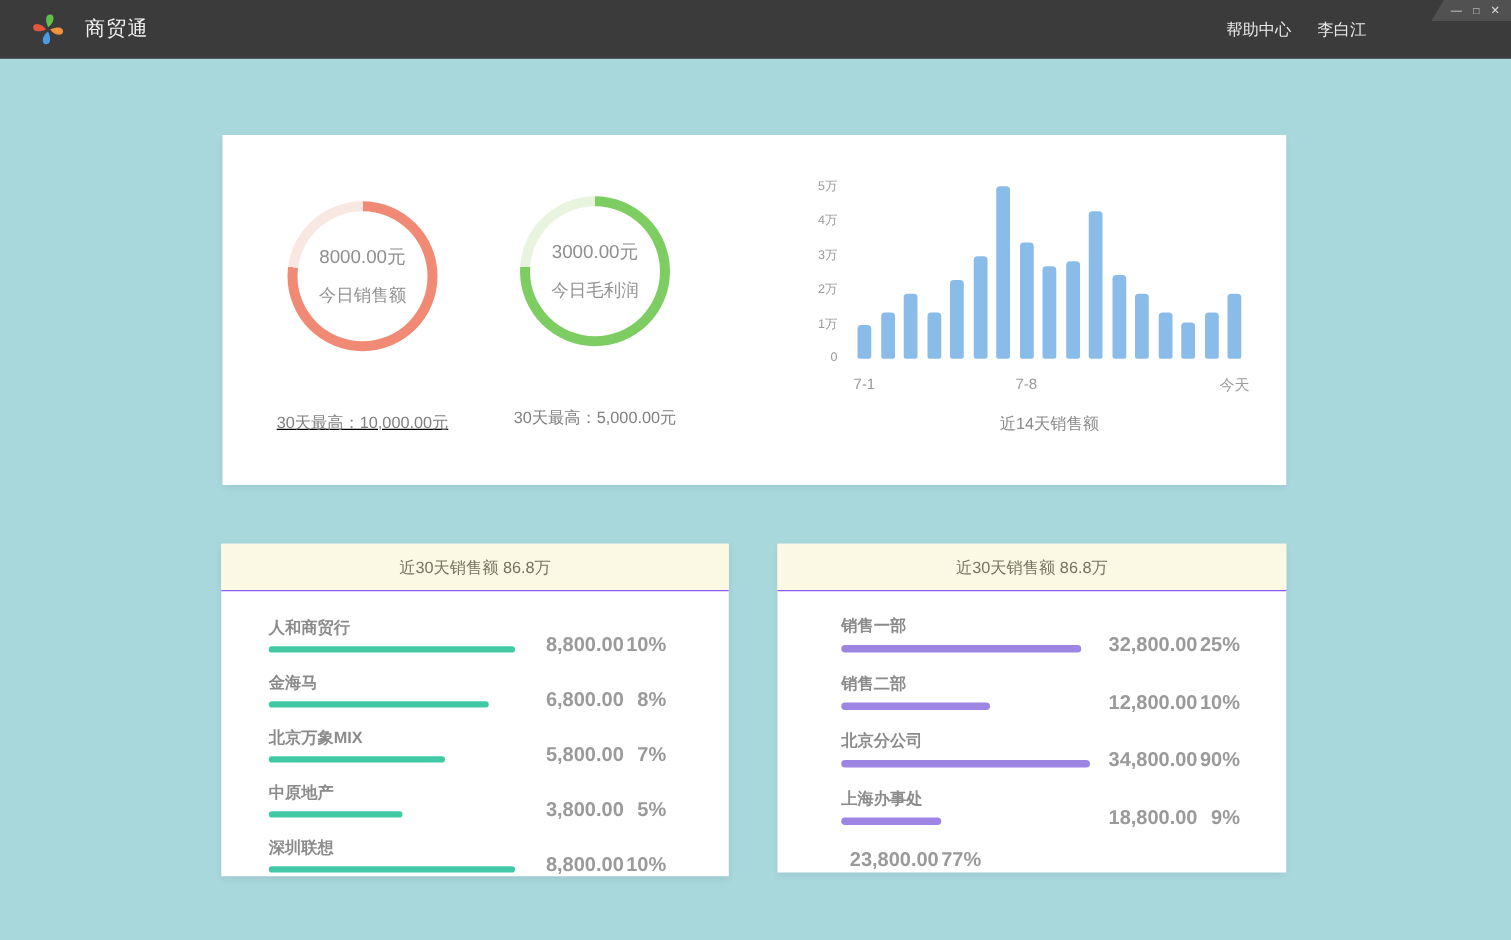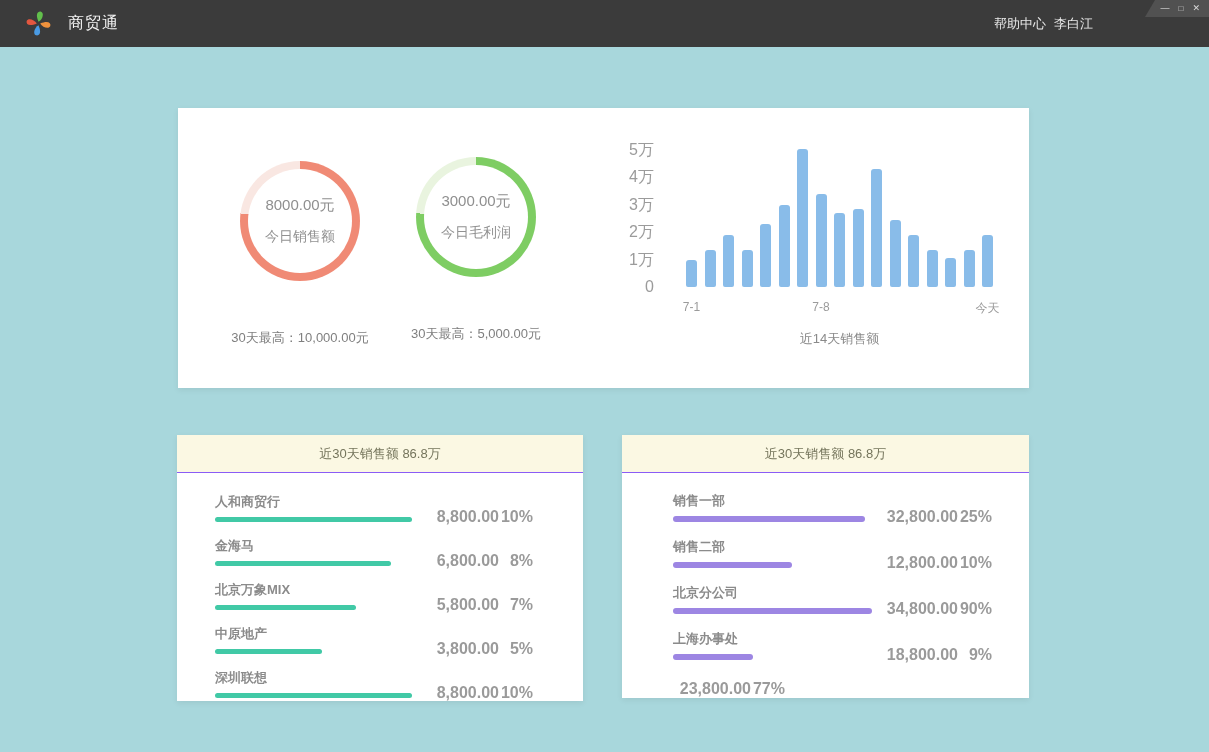--- a/index.html
+++ b/index.html
@@ -9,51 +9,51 @@
     font-family:"Liberation Sans","DejaVu Sans",sans-serif;
     -webkit-font-smoothing:antialiased;
   }
   
   .titlebar{
     position:absolute;left:0;top:0;width:100%;height:47px;
     background:#3b3b3b;display:flex;align-items:center;z-index:5;
   }
   .logo{width:27px;height:27px;margin-left:25px;margin-right:16px;display:flex;align-items:center;}
   .app-title{color:#f2f2f2;font-size:16px;letter-spacing:1px;}
-  .nav{position:absolute;right:116px;top:0;height:47px;display:flex;align-items:center;gap:8px;}
+  .nav{position:absolute;right:116px;top:0;height:47px;display:flex;align-items:center;gap:21px;}
   .nav-item{color:#e8e8e8;font-size:13px;cursor:pointer;}
   .win-controls{
     position:absolute;top:0;right:0;height:17px;width:64px;
     background:#515151;clip-path:polygon(10px 0,100% 0,100% 100%,0 100%);
     display:flex;align-items:center;justify-content:flex-end;
     gap:9px;padding:0 9px 0 12px;box-sizing:border-box;z-index:6;
   }
   .win-controls span{color:#d9d9d9;font-size:9px;line-height:17px;cursor:pointer;}
   .win-controls .mx{font-size:8px;}
   
   .card{position:absolute;background:#ffffff;box-shadow:0 2px 6px rgba(0,0,0,0.07);}
   .card-top{left:178px;top:108px;width:851px;height:280px;}
   .card-left{left:177px;top:435px;width:406px;height:266px;}
   .card-right{left:622px;top:435px;width:407px;height:263px;}
   
   .gauge{position:absolute;width:160px;text-align:center;}
-  .gauge.g1{left:42px;top:53px;}
+  .gauge.g1{left:32px;top:53px;text-decoration:underline;}
   .gauge.g2{left:218px;top:49px;}
   .donut{width:120px;height:120px;border-radius:50%;margin:0 auto;position:relative;}
   .donut-inner{
     position:absolute;left:8px;top:8px;width:104px;height:104px;border-radius:50%;
     background:#ffffff;display:flex;flex-direction:column;align-items:center;justify-content:center;gap:13px;
   }
   .donut-value{font-size:15px;color:#8f8f8f;}
   .donut-label{font-size:14px;color:#919191;}
   .gauge-foot{margin-top:48px;font-size:13px;color:#7f7f7f;white-space:nowrap;}
   
   .chart{position:absolute;left:464px;top:37px;display:flex;}
   .yaxis{position:relative;width:28px;height:142px;margin-right:16px;}
-  .ytick{position:absolute;right:16px;font-size:16px;color:#9b9b9b;line-height:12px;white-space:nowrap;}
+  .ytick{position:absolute;right:0;font-size:10px;color:#9b9b9b;line-height:12px;white-space:nowrap;}
   .plotwrap{width:307px;}
   .plot{width:307px;height:142px;display:flex;align-items:flex-end;justify-content:space-between;}
   .vbar{width:11px;border-radius:3px 3px 2px 2px;}
   .xaxis{position:relative;height:14px;margin-top:13px;}
   .xtick{position:absolute;top:0;transform:translateX(-50%);font-size:12px;color:#9b9b9b;white-space:nowrap;}
   .chart-caption{text-align:center;margin-top:16px;font-size:13px;color:#8a8a8a;}
   
   .card-header{
     height:37px;background:#fbf8e3;border-bottom:1px solid #8b5cf6;
     display:flex;align-items:center;justify-content:center;

